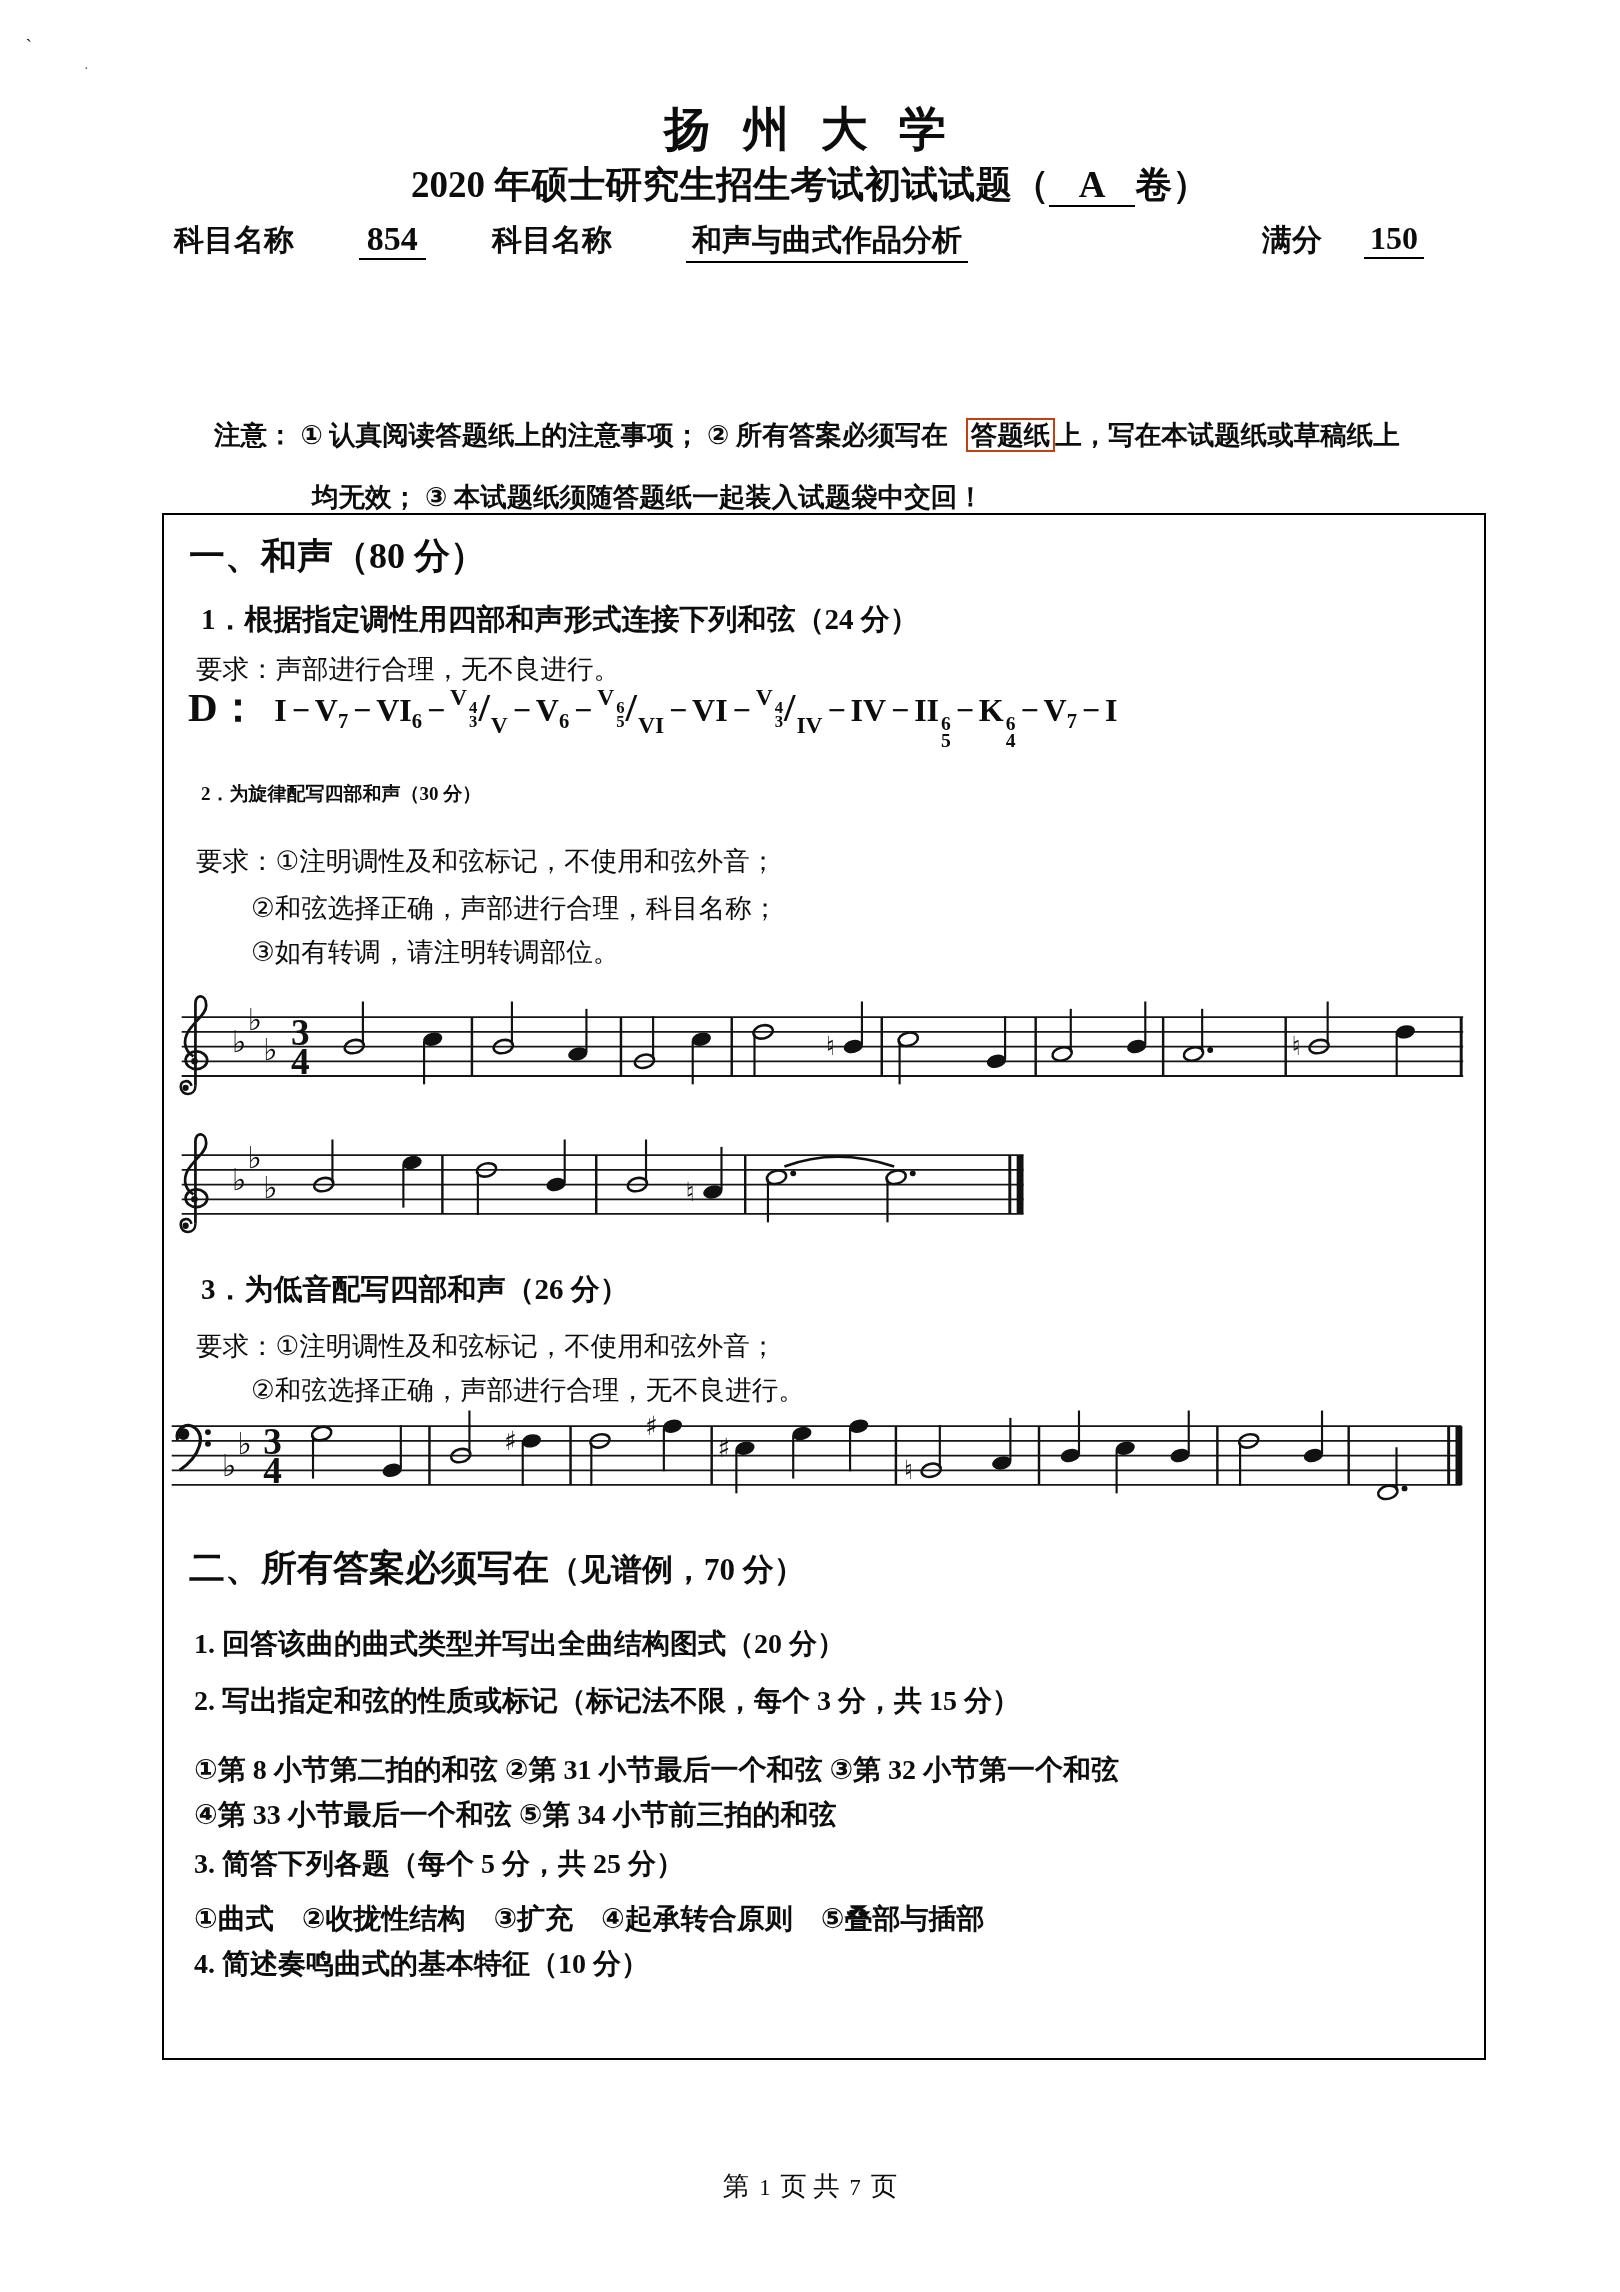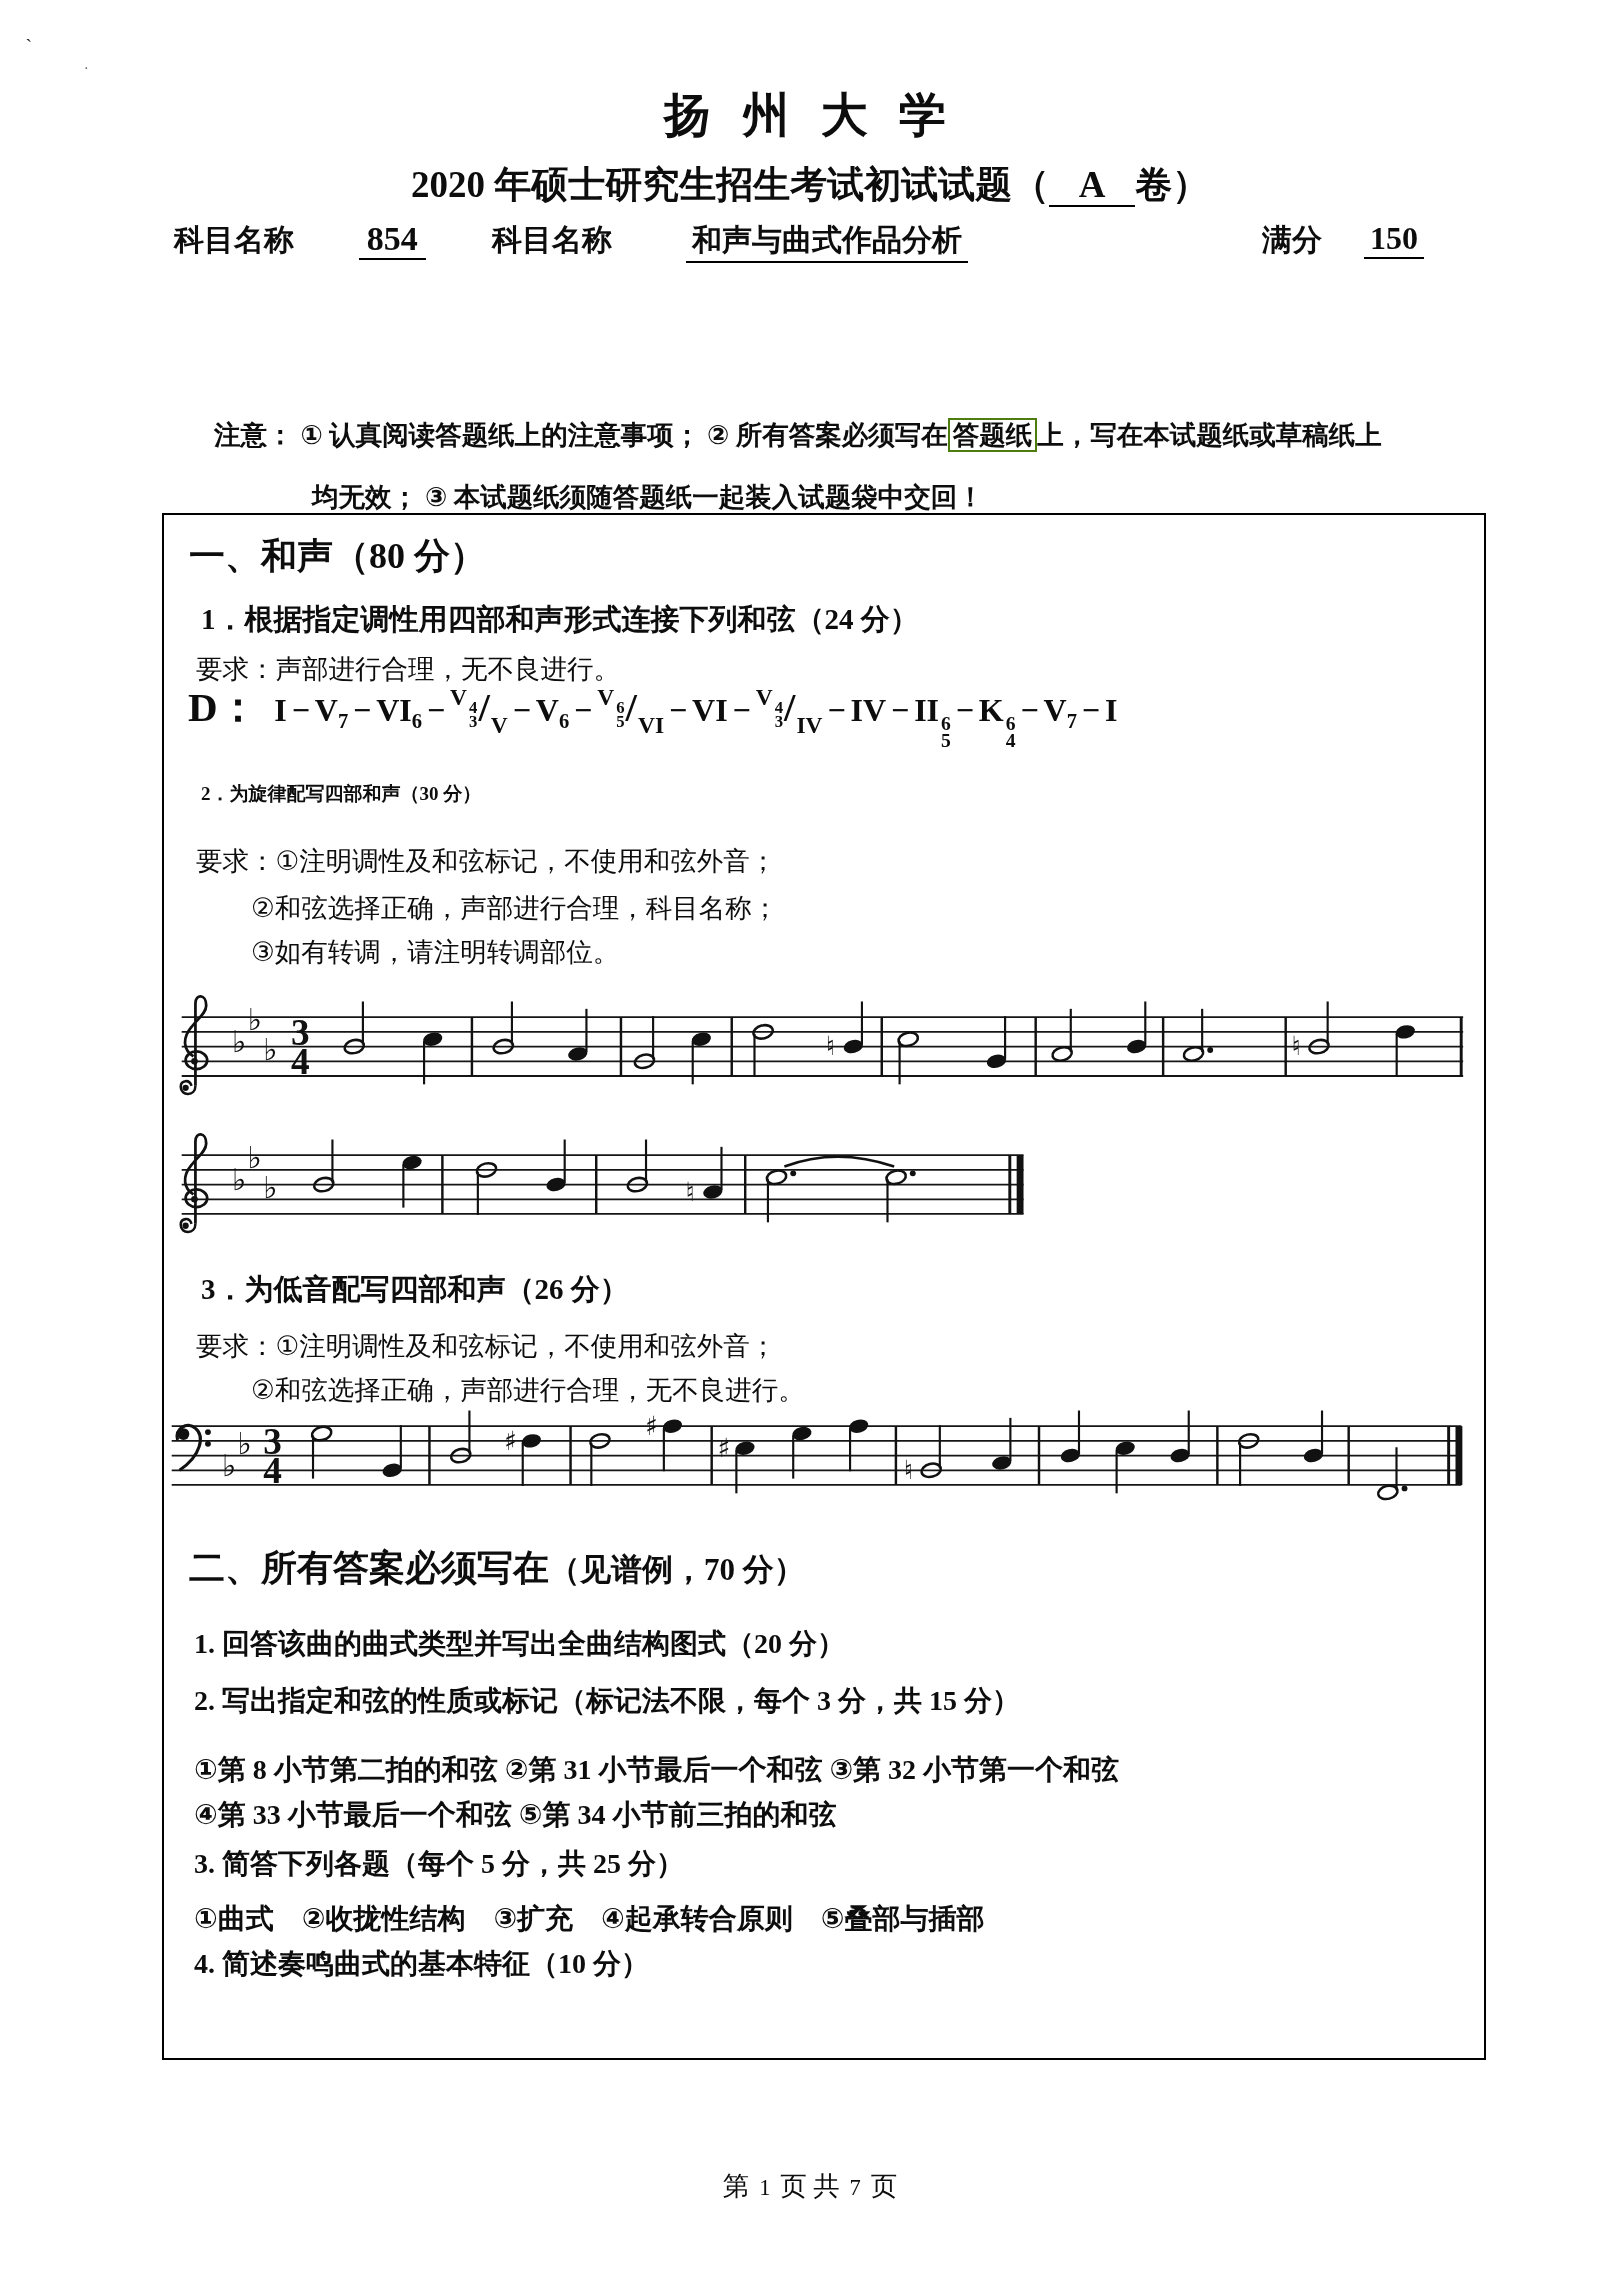--- a/index.html
+++ b/index.html
@@ -1,30 +1,30 @@
 <!DOCTYPE html>
 <html><head>
 <meta charset="utf-8">
 <style>
   html,body{margin:0;padding:0;background:#ffffff;}
   .page{position:relative;width:1620px;height:2293px;background:#fff;color:#0d0d0d;
         font-family:"Liberation Serif","DejaVu Sans",serif;overflow:hidden;}
   .abs{position:absolute;white-space:nowrap;}
   .ctr{left:0;width:1620px;text-align:center;}
-  .title{top:84px;font-size:47px;font-weight:bold;letter-spacing:9.8px;}
+  .title{top:98px;font-size:47px;font-weight:bold;letter-spacing:9.8px;}
   .subtitle{top:160px;font-size:37px;font-weight:bold;}
   .fillin{display:inline-block;min-width:86px;text-align:center;border-bottom:2.9px solid #000;
           line-height:1.05;}
   .inforow{top:220px;font-size:30px;font-weight:bold;}
   .lbl-code{left:174px;} .val-code{left:359px;font-size:34px;border-bottom:2.9px solid #000;padding:0 7.8px;}
   .lbl-name{left:492px;} .val-name{left:686px;border-bottom:2.9px solid #000;padding:0 5.9px;}
   .lbl-full{left:1262px;} .val-full{left:1364px;font-size:32px;border-bottom:2.9px solid #000;padding:0 5.9px;}
   .notice1{top:417px;left:214px;font-size:26.5px;font-weight:bold;}
   .notice2{top:479px;left:312px;font-size:26.5px;font-weight:bold;}
-  .boxedword{border:2px solid #4d7c0f;padding:0 2.9px;}
+  .boxedword{border:2px solid #c2410c;padding:0 2.9px;margin-left:18px;}
   .bigbox{position:absolute;left:162px;top:513px;width:1320px;height:1543px;
           border:2.9px solid #000;}
   .sec1head{top:532px;left:189px;font-size:36px;font-weight:bold;}
   .q1title{top:600px;left:201px;font-size:29px;font-weight:bold;}
   .q1req{top:651px;left:196px;font-size:26.5px;}
   .chordline{top:680px;left:188px;font-size:32px;font-weight:bold;
              font-family:"Liberation Serif","DejaVu Serif",serif;}
   .dlabel{font-size:41px;font-weight:bold;margin-right:15.7px;}
   .chordline sub{font-size:20.6px;}
   .sep{margin:0 4.9px;}

